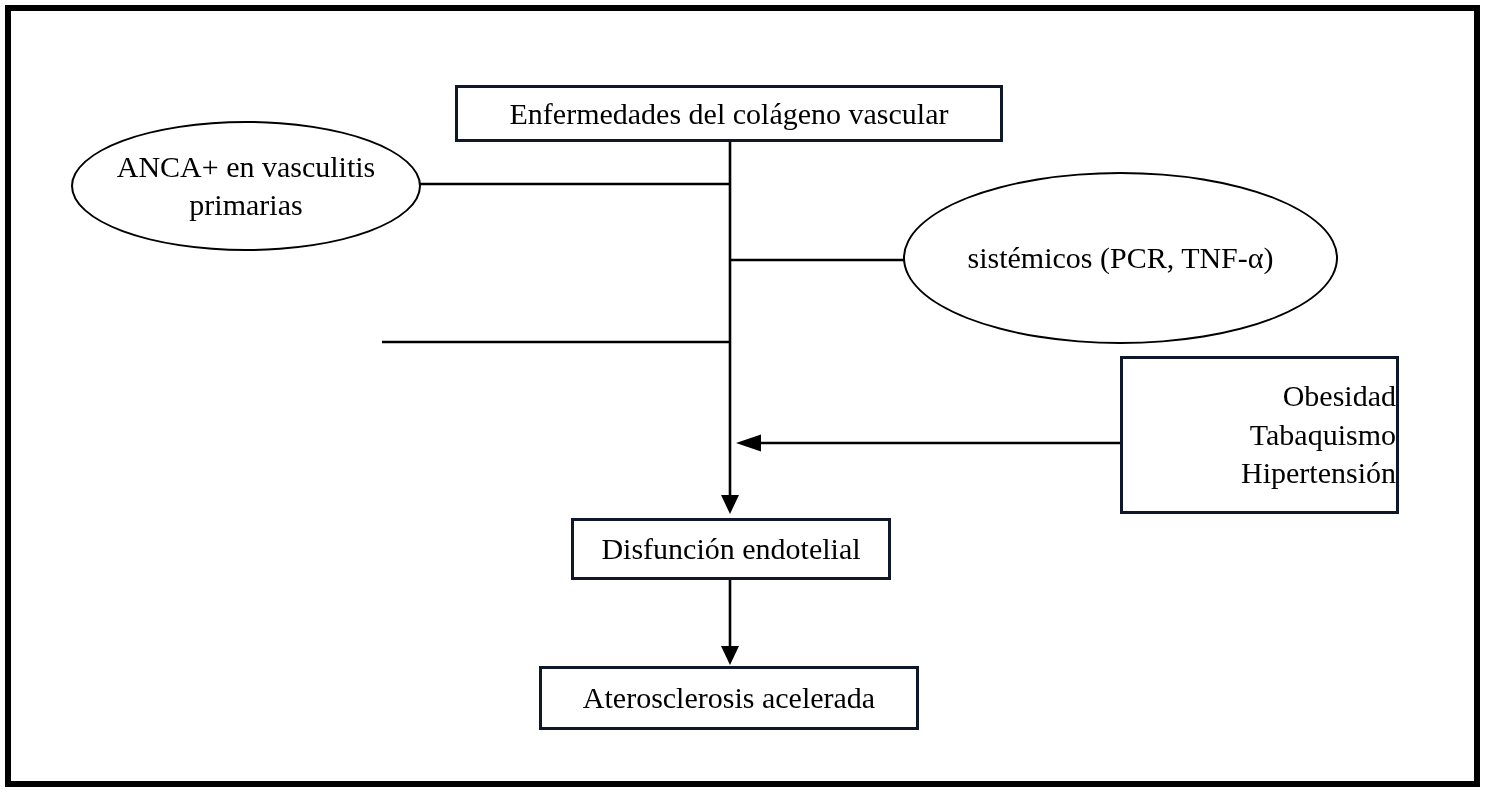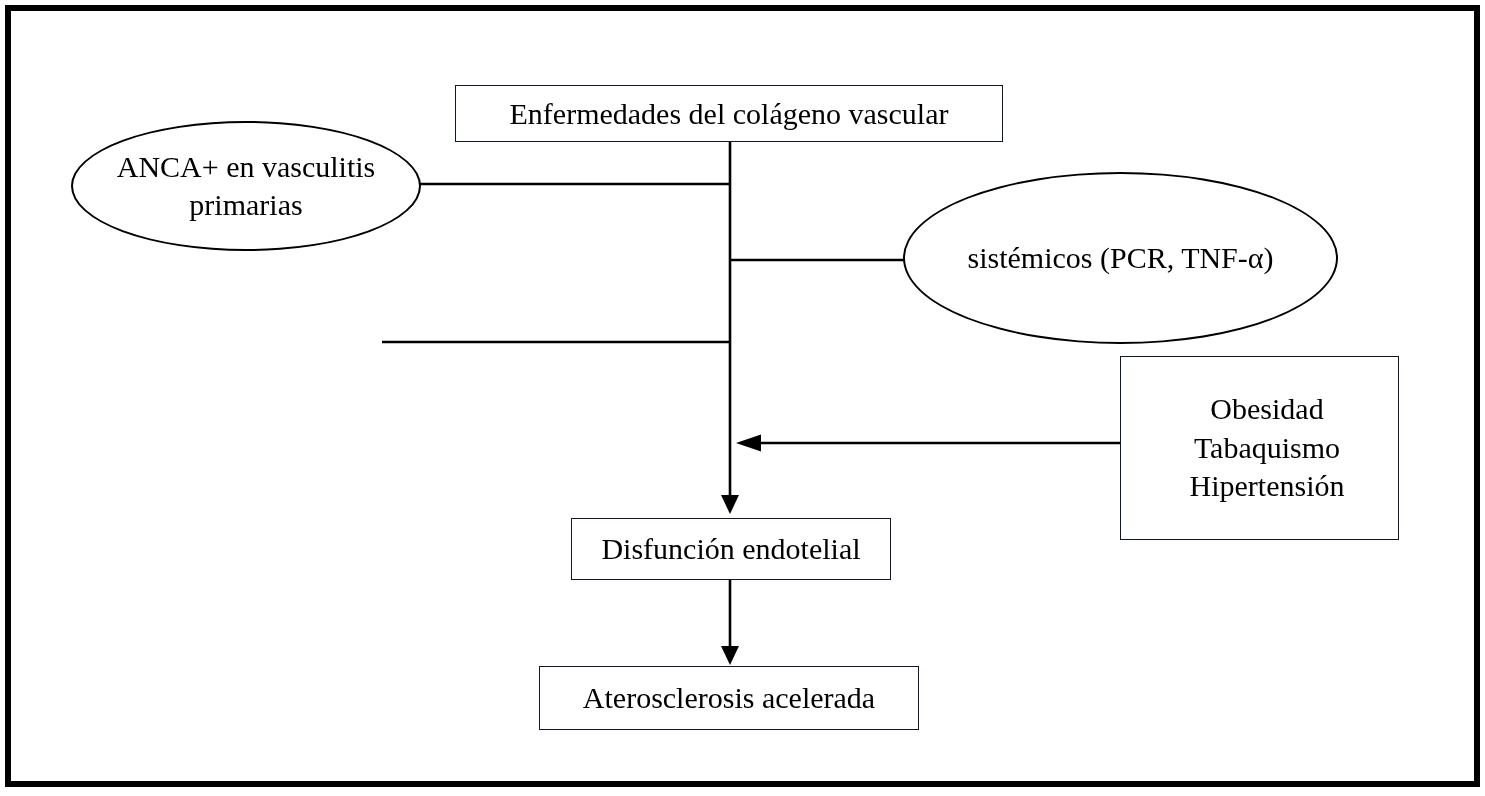--- a/index.html
+++ b/index.html
@@ -40,32 +40,32 @@
     align-items: center;
     justify-content: center;
     box-sizing: border-box;
     background: #ffffff;
     font-size: 30px;
     line-height: 38px;
     text-align: center;
     white-space: nowrap;
   }
   .rect {
-    border: 1px solid #0f172a;
+    border: 3px solid #0f172a;
   }
   .ellipse {
     border: 2.5px solid #000000;
     border-radius: 50%;
   }
   .node-top          { left: 455px; top: 85px;  width: 548px; height: 57px; }
   .node-anca         { left: 71px;  top: 121px; width: 350px; height: 130px; }
   .node-mediadores   { left: 903px; top: 172px; width: 435px; height: 172px; }
   .node-inflamacion  { left: 110px; top: 282px; width: 275px; height: 127px; }
-  .node-riskfactors  { left: 1120px; top: 356px; width: 279px; height: 184px;
-                       align-items: center; padding-left: 15px; line-height: 38.5px; }
+  .node-riskfactors  { left: 1120px; top: 356px; width: 279px; height: 158px;
+                       align-items: flex-end; padding-left: 15px; line-height: 38.5px; }
   .node-disfuncion   { left: 571px; top: 518px; width: 320px; height: 62px; }
   .node-atero        { left: 539px; top: 666px; width: 380px; height: 64px; }
   svg line { stroke: #000000; stroke-width: 2.6; }
   svg polygon { fill: #000000; stroke: none; }
 </style>
 </head>
 <body>
 
 <div class="frame">
 

